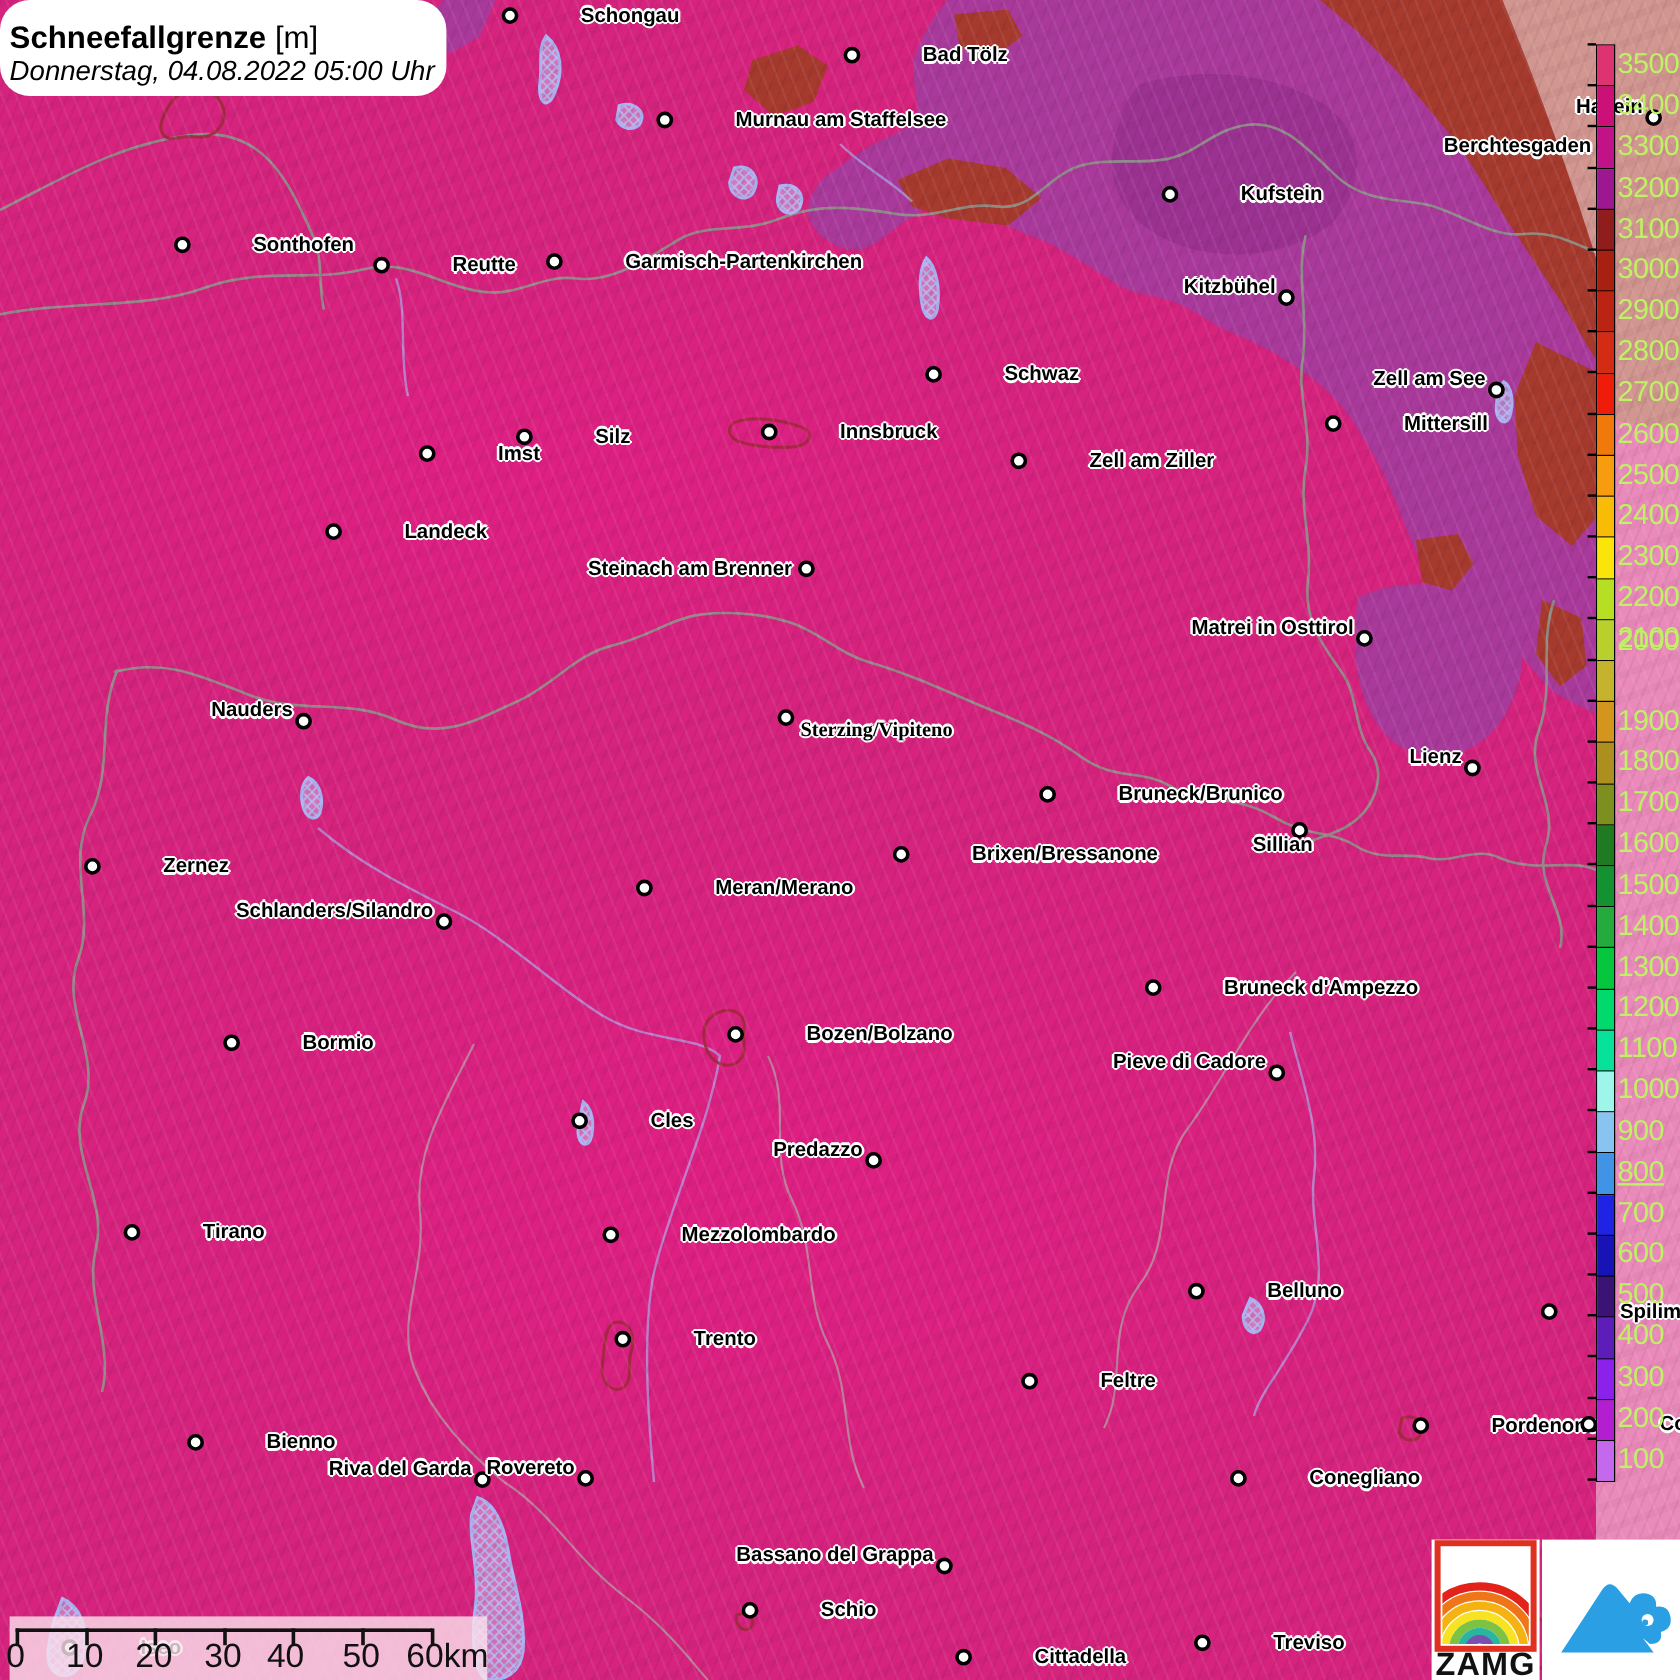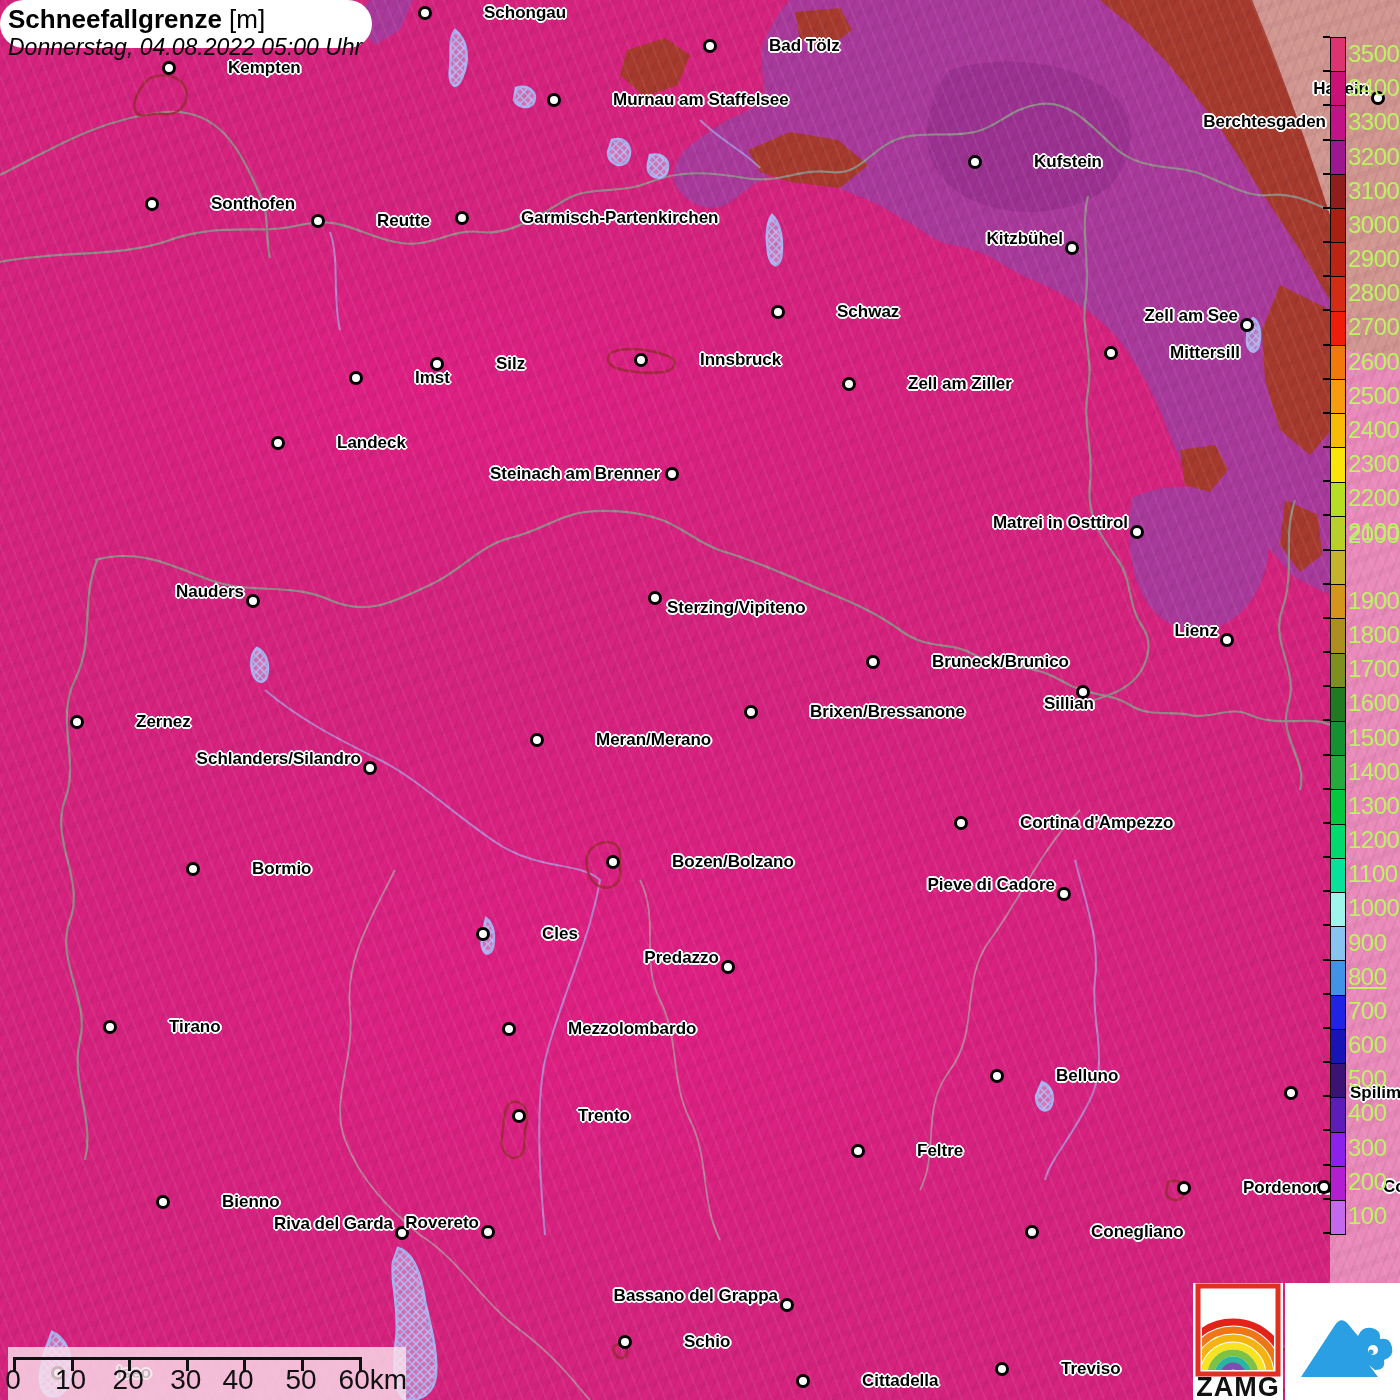--- a/index.html
+++ b/index.html
@@ -14,32 +14,32 @@
   
   .city{position:absolute;width:0;height:0;z-index:10;}
   .city .dot{position:absolute;left:-7px;top:-7px;width:14px;height:14px;border:3px solid #000;
              background:#fff;border-radius:50%;box-sizing:border-box;}
   .city .lbl{position:absolute;white-space:nowrap;font-weight:bold;font-size:17px;line-height:21px;color:#000;
     text-shadow:-2px 0 0 #fff,2px 0 0 #fff,0 -2px 0 #fff,0 2px 0 #fff,
                 -1px -1px 0 #fff,1px -1px 0 #fff,-1px 1px 0 #fff,1px 1px 0 #fff;}
   .a-r{left:27px;top:-11px;margin-left:32px;}
   .a-e{right:12px;top:-11px;}
   .a-eu{right:9px;top:-20px;}
-  .a-br{left:12px;top:-1px;}
+  .a-br{left:12px;top:-1px;font-family:Liberation Serif, serif;}
   .a-bl{right:-11px;top:1px;}
   
   #cbar{position:absolute;left:1330px;top:37px;width:14px;height:1196px;z-index:20;
         border:1px solid #000;box-sizing:content-box;display:flex;flex-direction:column;}
   #cbar .seg{flex:1 1 auto;border-bottom:1px solid #000;}
   #cbar .seg:last-child{border-bottom:none;}
   .cbar-tick{position:absolute;left:1323px;width:7px;height:2px;background:#000;z-index:20;}
   .cbar-lab{position:absolute;left:1348px;z-index:21;font-size:24px;line-height:26px;color:#bef264;letter-spacing:-0.5px;}
   
-  #titlebox{position:absolute;left:0;top:0;width:372px;height:48px;background:#fff;z-index:30;
-            padding:4px 8px;box-sizing:border-box;border-radius:25px;}
+  #titlebox{position:absolute;left:0;top:0;width:372px;height:80px;background:#fff;z-index:30;
+            padding:16px 8px;box-sizing:border-box;border-radius:25px;}
   #titlebox .l1{font-size:26px;line-height:30px;color:#000;}
   #titlebox .l1 b{font-weight:bold;}
   #titlebox .l1 .unit{font-weight:normal;}
   #titlebox .l2{font-size:23px;line-height:26px;font-style:italic;color:#000;}
   #modelbox{position:absolute;right:0;top:0;height:34px;background:#fff;z-index:30;
             padding:2px 12px 0 14px;font-size:26px;font-style:italic;color:#000;box-sizing:border-box;}
   
   #scalebar{position:absolute;left:8px;top:1347px;width:398px;height:53px;z-index:25;
             background:rgba(251,226,237,0.8);}
   #scalebar .line{position:absolute;left:5px;top:10px;width:347px;border-top:3px solid #111;}
@@ -244,21 +244,21 @@
       <div class="city" style="left: 537px; top: 740px;">
         <span class="dot"></span>
         <span class="lbl a-r">Meran/Merano</span>
       </div>
       <div class="city" style="left: 370px; top: 768px;">
         <span class="dot"></span>
         <span class="lbl a-eu">Schlanders/Silandro</span>
       </div>
       <div class="city" style="left: 961px; top: 823px;">
         <span class="dot"></span>
-        <span class="lbl a-r">Cortina d'Ampezzo</span>
+        <span class="lbl a-r">Bruneck d'Ampezzo</span>
       </div>
       <div class="city" style="left: 193px; top: 869px;">
         <span class="dot"></span>
         <span class="lbl a-r">Bormio</span>
       </div>
       <div class="city" style="left: 613px; top: 862px;">
         <span class="dot"></span>
         <span class="lbl a-r">Bozen/Bolzano</span>
       </div>
       <div class="city" style="left: 1064px; top: 894px;">

